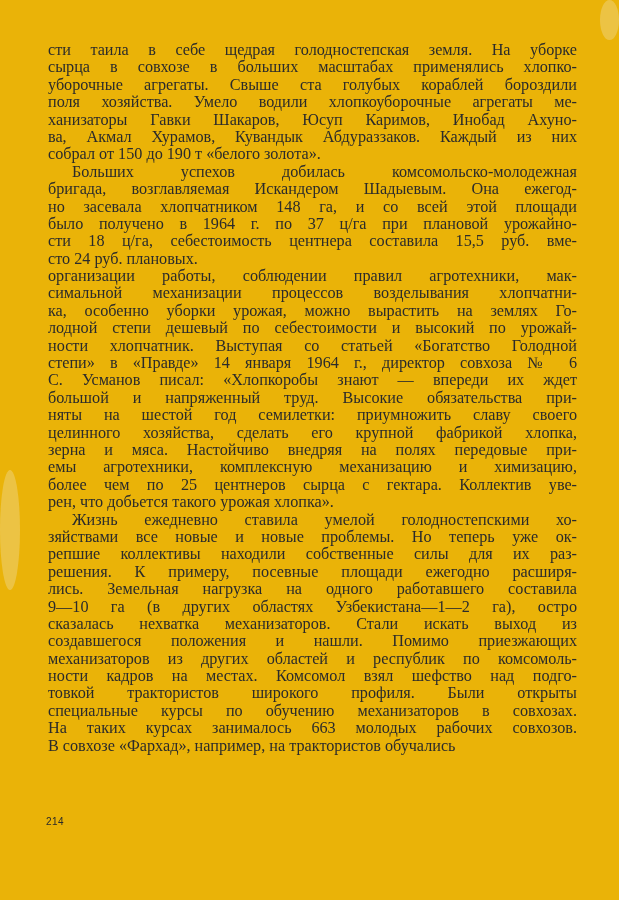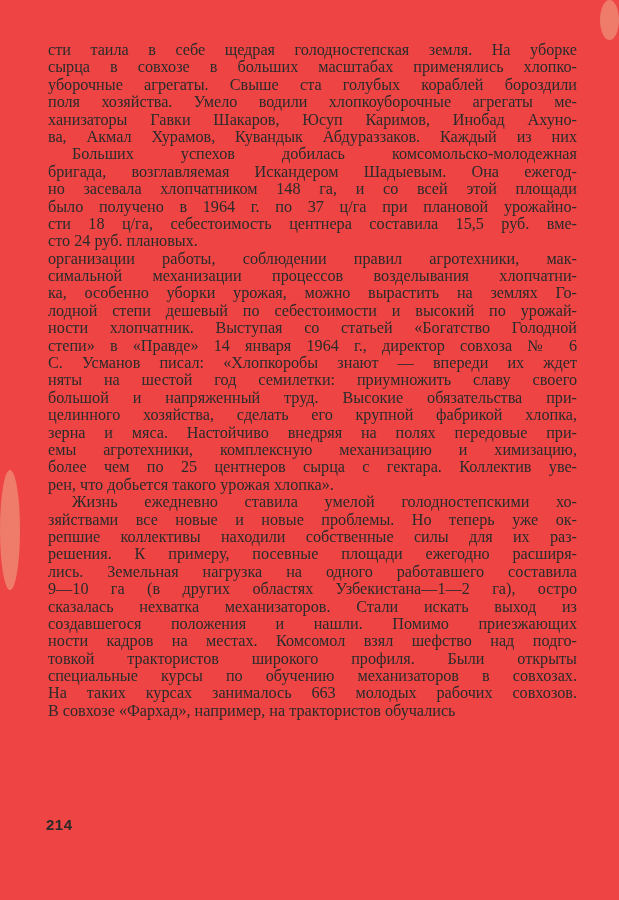--- a/index.html
+++ b/index.html
@@ -3,21 +3,21 @@
 <meta charset="utf-8">
 <style>
   html, body { margin: 0; padding: 0; }
   body {
     width: 619px; height: 900px; overflow: hidden;
     background: #fbfaf6;
     position: relative;
   }
   .page {
     position: absolute; left: 0; top: 0; width: 619px; height: 900px;
-    background: #ef4444;
+    background: #eab308;
   }
   .text-block {
     position: absolute;
     left: 48px;
     top: 42px;
     width: 529px;
     font-family: "Liberation Serif", "DejaVu Serif", serif;
     font-size: 16.2px;
     line-height: 17.4px;
     color: #2b2b2b;
@@ -29,22 +29,22 @@
     text-align-last: justify;
     height: 17.4px;
   }
   .line.last { text-align-last: left; }
   .line.indent { padding-left: 24px; }
   .page-number {
     position: absolute;
     left: 46px;
     top: 816px;
     font-family: "Liberation Sans", "DejaVu Sans", sans-serif;
-    font-weight: bold;
-    font-size: 15px;
+    font-weight: normal;
+    font-size: 10px;
     color: #2a2a2a;
     letter-spacing: 0.5px;
   }
   .stain {
     position: absolute; border-radius: 50%;
     background: rgba(240, 225, 180, 0.35);
   }
 </style>
 </head>
 <body>
@@ -54,54 +54,56 @@
   <div class="stain" style="left:600px;top:0;width:19px;height:40px;"></div>
 
   <div class="text-block" id="text-block">
       <div>
         <span class="line">сти таила в себе щедрая голодностепская земля. На уборке</span>
         <span class="line">сырца в совхозе в больших масштабах применялись хлопко-</span>
         <span class="line">уборочные агрегаты. Свыше ста голубых кораблей бороздили</span>
         <span class="line">поля хозяйства. Умело водили хлопкоуборочные агрегаты ме-</span>
         <span class="line">ханизаторы Гавки Шакаров, Юсуп Каримов, Инобад Ахуно-</span>
         <span class="line">ва, Акмал Хурамов, Кувандык Абдураззаков. Каждый из них</span>
+        <span class="line last">собрал от 150 до 190 т «белого золота».</span>
       </div>
       <div>
         <span class="line indent">Больших успехов добилась комсомольско-молодежная</span>
         <span class="line">бригада, возглавляемая Искандером Шадыевым. Она ежегод-</span>
         <span class="line">но засевала хлопчатником 148 га, и со всей этой площади</span>
         <span class="line">было получено в 1964 г. по 37 ц/га при плановой урожайно-</span>
         <span class="line">сти 18 ц/га, себестоимость центнера составила 15,5 руб. вме-</span>
         <span class="line last">сто 24 руб. плановых.</span>
       </div>
       <div>
         <span class="line">организации работы, соблюдении правил агротехники, мак-</span>
         <span class="line">симальной механизации процессов возделывания хлопчатни-</span>
         <span class="line">ка, особенно уборки урожая, можно вырастить на землях Го-</span>
         <span class="line">лодной степи дешевый по себестоимости и высокий по урожай-</span>
         <span class="line">ности хлопчатник. Выступая со статьей «Богатство Голодной</span>
         <span class="line">степи» в «Правде» 14 января 1964 г., директор совхоза № 6</span>
         <span class="line">С. Усманов писал: «Хлопкоробы знают — впереди их ждет</span>
+        <span class="line">большой и напряженный труд. Высокие обязательства при-</span>
         <span class="line">няты на шестой год семилетки: приумножить славу своего</span>
-        <span class="line">большой и напряженный труд. Высокие обязательства при-</span>
         <span class="line">целинного хозяйства, сделать его крупной фабрикой хлопка,</span>
         <span class="line">зерна и мяса. Настойчиво внедряя на полях передовые при-</span>
         <span class="line">емы агротехники, комплексную механизацию и химизацию,</span>
         <span class="line">более чем по 25 центнеров сырца с гектара. Коллектив уве-</span>
         <span class="line last">рен, что добьется такого урожая хлопка».</span>
       </div>
       <div>
         <span class="line indent">Жизнь ежедневно ставила умелой голодностепскими хо-</span>
         <span class="line">зяйствами все новые и новые проблемы. Но теперь уже ок-</span>
         <span class="line">репшие коллективы находили собственные силы для их раз-</span>
         <span class="line">решения. К примеру, посевные площади ежегодно расширя-</span>
         <span class="line">лись. Земельная нагрузка на одного работавшего составила</span>
         <span class="line">9—10 га (в других областях Узбекистана—1—2 га), остро</span>
         <span class="line">сказалась нехватка механизаторов. Стали искать выход из</span>
         <span class="line">создавшегося положения и нашли. Помимо приезжающих</span>
+        <span class="line">механизаторов из других областей и республик по комсомоль-</span>
         <span class="line">ности кадров на местах. Комсомол взял шефство над подго-</span>
         <span class="line">товкой трактористов широкого профиля. Были открыты</span>
         <span class="line">специальные курсы по обучению механизаторов в совхозах.</span>
         <span class="line">На таких курсах занималось 663 молодых рабочих совхозов.</span>
         <span class="line last">В совхозе «Фархад», например, на трактористов обучались</span>
       </div>
     </div>
 
   <div class="page-number">214</div>
 </div>

